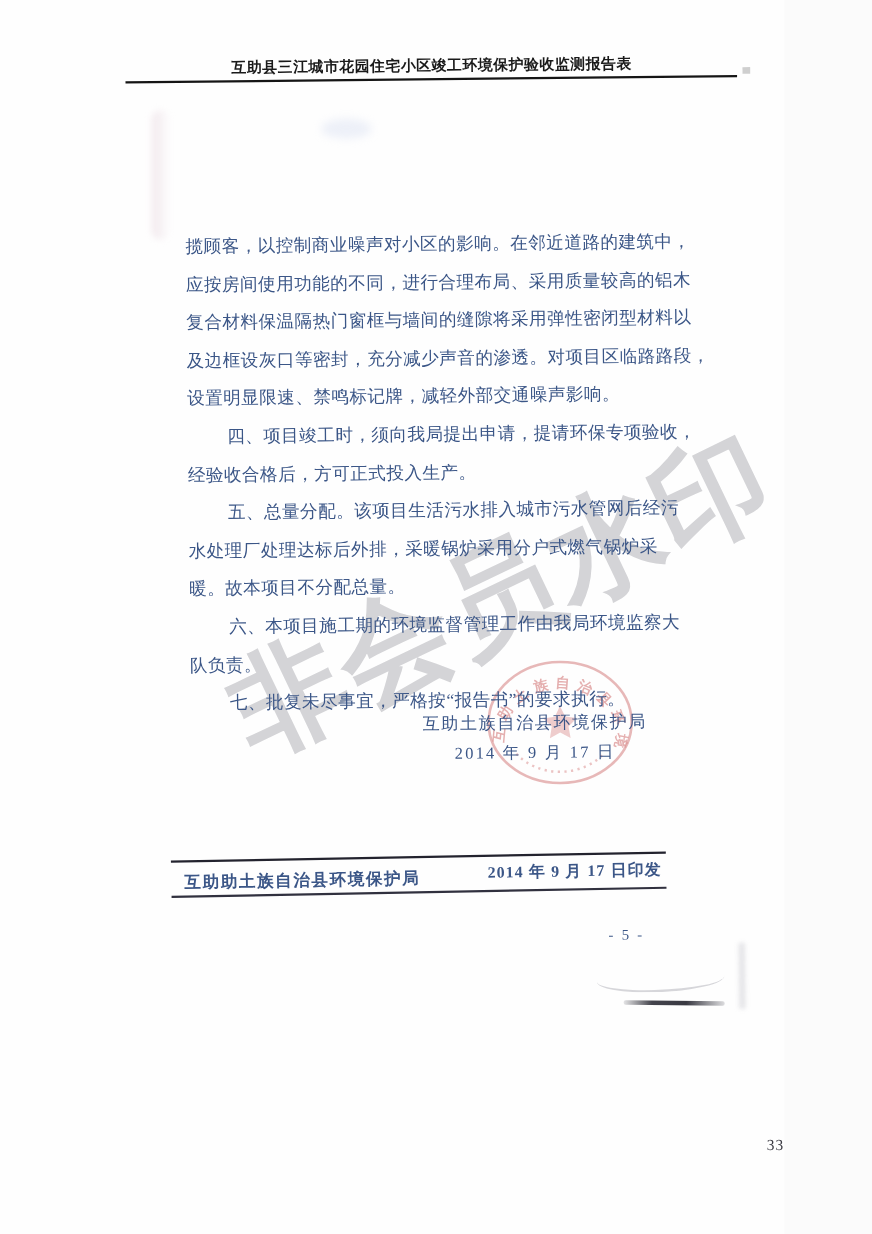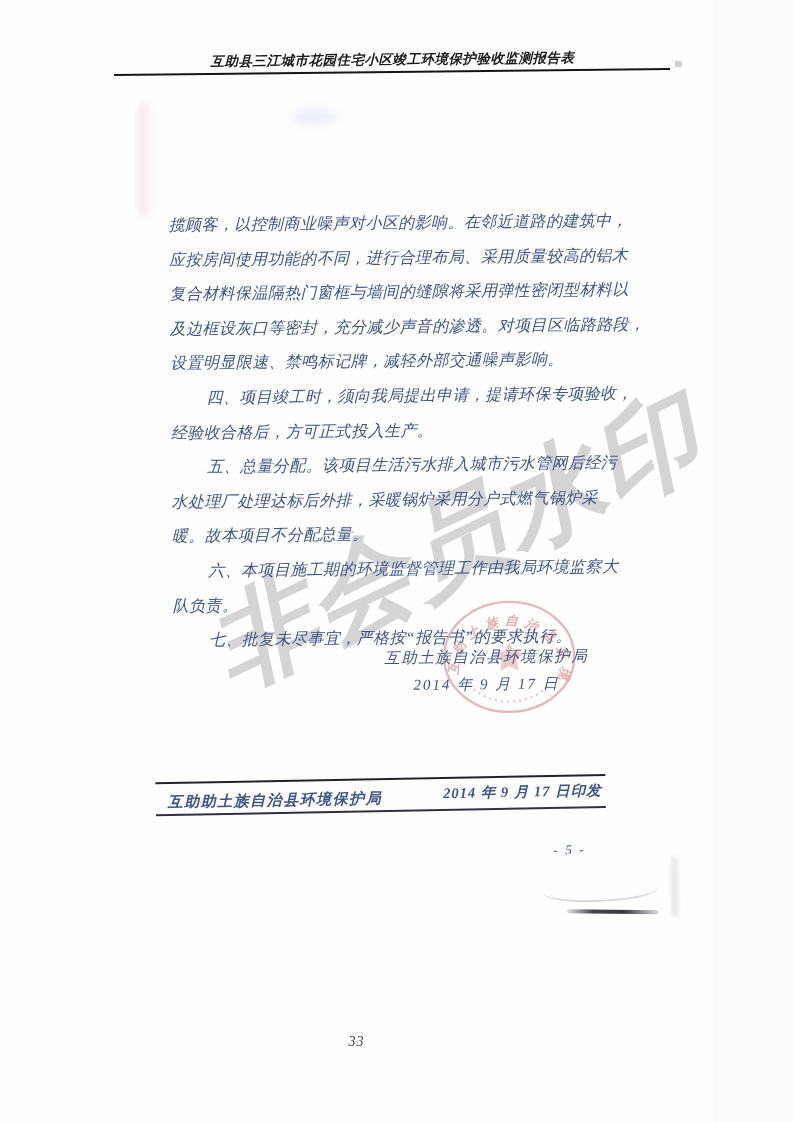--- a/index.html
+++ b/index.html
@@ -1,18 +1,18 @@
 <!DOCTYPE html>
 <html><head>
 <meta charset="utf-8">
 <style>
   html,body{margin:0;padding:0;background:#fbfbfb;}
   .page{
     position:relative;width:713px;height:1122px;background:#fefefe;
-    overflow:hidden;font-family:"Liberation Serif","DejaVu Serif",serif;font-style:italic;
+    overflow:hidden;font-family:"Liberation Serif","DejaVu Serif",serif;
   }
   .sheet{
     position:absolute;left:0;top:0;width:793px;height:1122px;
     transform:rotate(-0.6deg);transform-origin:50% 40%;
   }
   
   .hdr-title{
     position:absolute;left:0;top:51px;width:100%;text-align:center;
     font-family:"Liberation Sans","DejaVu Sans",sans-serif;
     font-size:13.5px;font-weight:bold;color:#1a1a1a;letter-spacing:0.5px;
@@ -52,21 +52,21 @@
     position:absolute;right:4px;top:5px;font-size:14.5px;font-weight:bold;
     color:#3b5687;letter-spacing:1px;
   }
   .f-rule-bottom{height:2px;background:#31313f;}
   
   .pnum-section{
     position:absolute;left:549px;top:844px;z-index:3;
     font-size:13.5px;color:#3b5687;letter-spacing:2px;
   }
   .pnum-doc{
-    position:absolute;left:0;top:1034px;width:100%;text-align:center;
+    position:absolute;left:0;top:1034px;width:100%;text-align:right;
     font-size:14px;color:#3c3c44;letter-spacing:1px;z-index:3;
   }
   
   .streak-left{
     position:absolute;left:138px;top:100px;width:16px;height:118px;z-index:0;
     background:linear-gradient(to right,rgba(233,216,224,0.55),rgba(245,242,246,0.15));
     filter:blur(3px);border-radius:8px;
   }
   .smudge-top{
     position:absolute;left:292px;top:108px;width:46px;height:18px;z-index:0;

